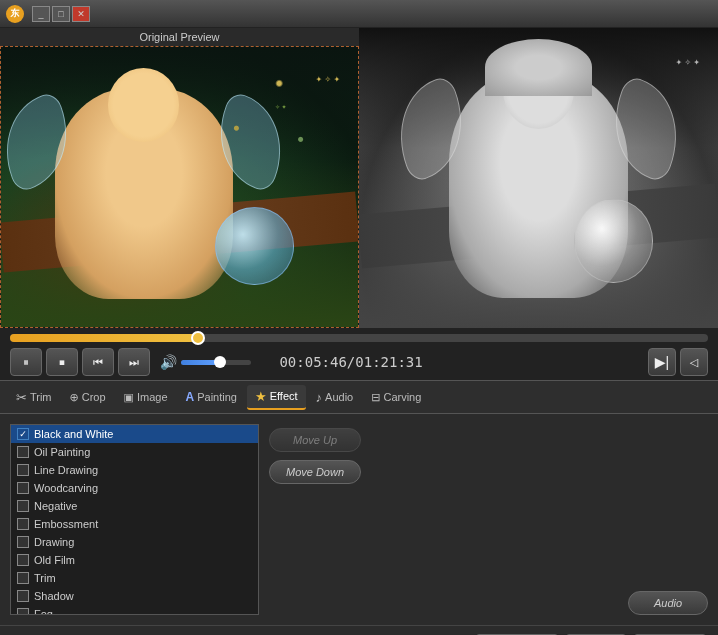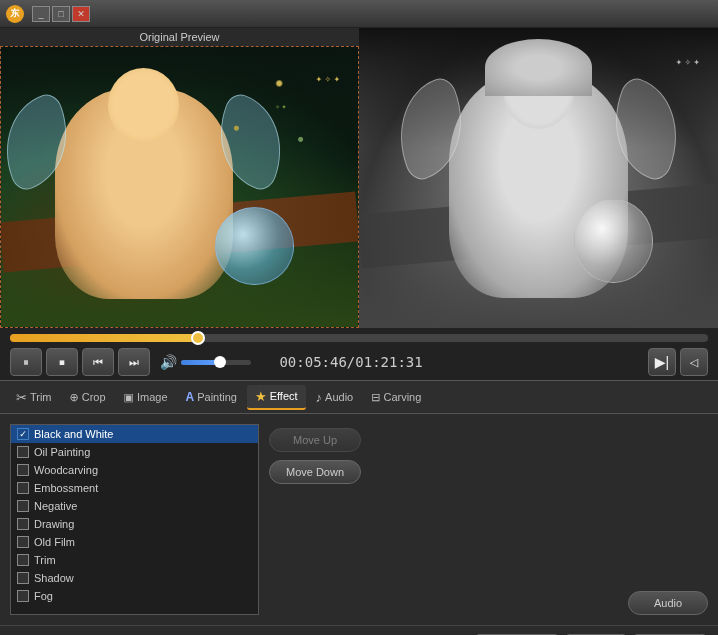--- a/index.html
+++ b/index.html
@@ -300,20 +300,21 @@
     .effect-btn {
       padding: 5px 16px;
       background: linear-gradient(to bottom, #555, #3a3a3a);
       border: 1px solid #666;
       border-radius: 12px;
       cursor: pointer;
       color: #ccc;
       font-size: 11px;
       min-width: 80px;
       text-align: center;
+      font-style: italic;
     }
     .effect-btn.disabled { opacity: 0.5; cursor: default; }
 
     
     #bottom-bar {
       height: 40px;
       background: #2b2b2b;
       border-top: 1px solid #444;
       display: flex;
       align-items: center;
@@ -459,29 +460,33 @@
   <div class="effect-item selected">
         <div class="effect-checkbox checked">✓</div>
         <span>Black and White</span>
       </div>
       <div class="effect-item">
         <div class="effect-checkbox"></div>
         <span>Oil Painting</span>
       </div>
       <div class="effect-item">
         <div class="effect-checkbox"></div>
+        <span>Line Drawing</span>
+      </div>
+      <div class="effect-item">
+        <div class="effect-checkbox"></div>
         <span>Woodcarving</span>
       </div>
       <div class="effect-item">
         <div class="effect-checkbox"></div>
+        <span>Negative</span>
+      </div>
+      <div class="effect-item">
+        <div class="effect-checkbox"></div>
         <span>Embossment</span>
-      </div>
-      <div class="effect-item">
-        <div class="effect-checkbox"></div>
-        <span>Negative</span>
       </div>
       <div class="effect-item">
         <div class="effect-checkbox"></div>
         <span>Drawing</span>
       </div>
       <div class="effect-item">
         <div class="effect-checkbox"></div>
         <span>Old Film</span>
       </div>
       <div class="effect-item">

